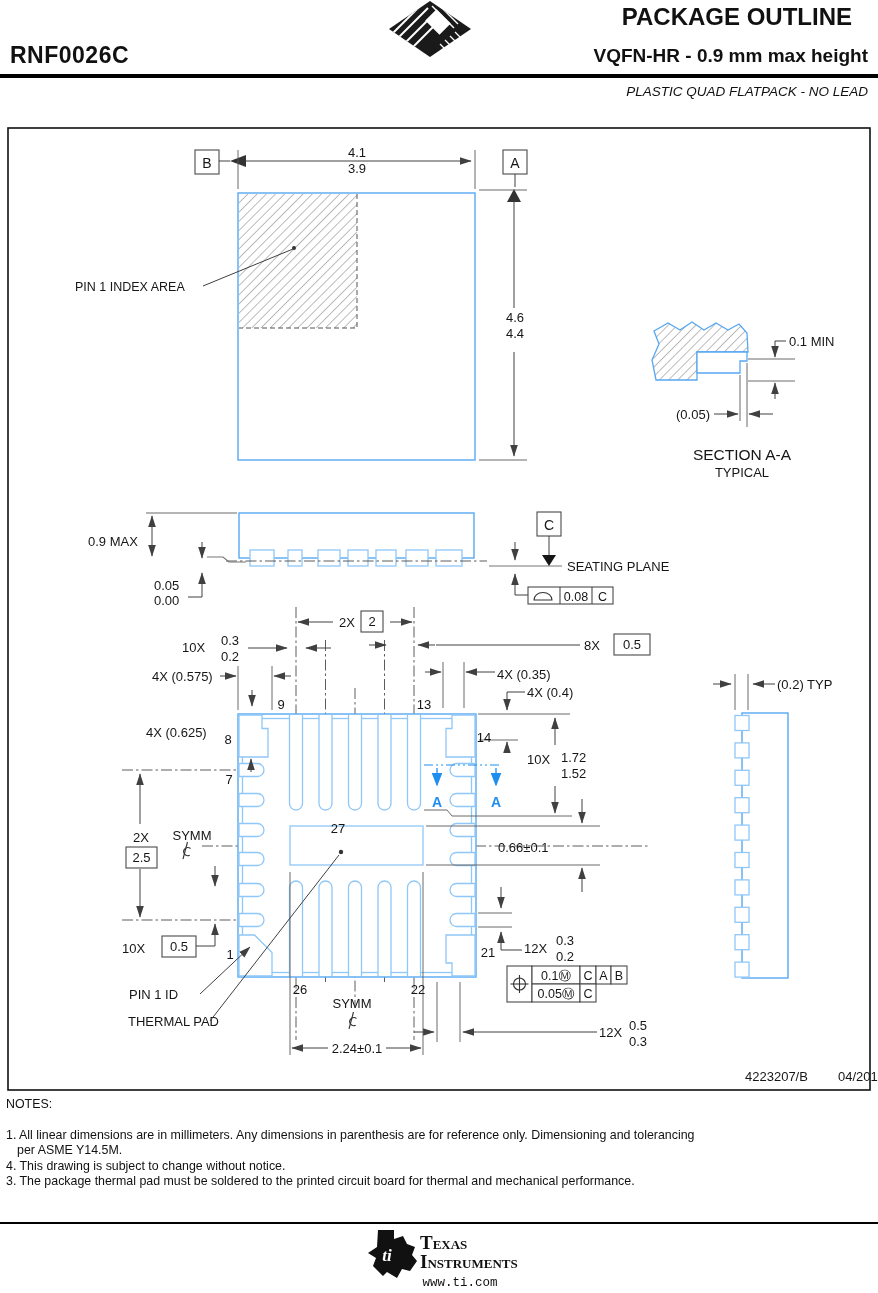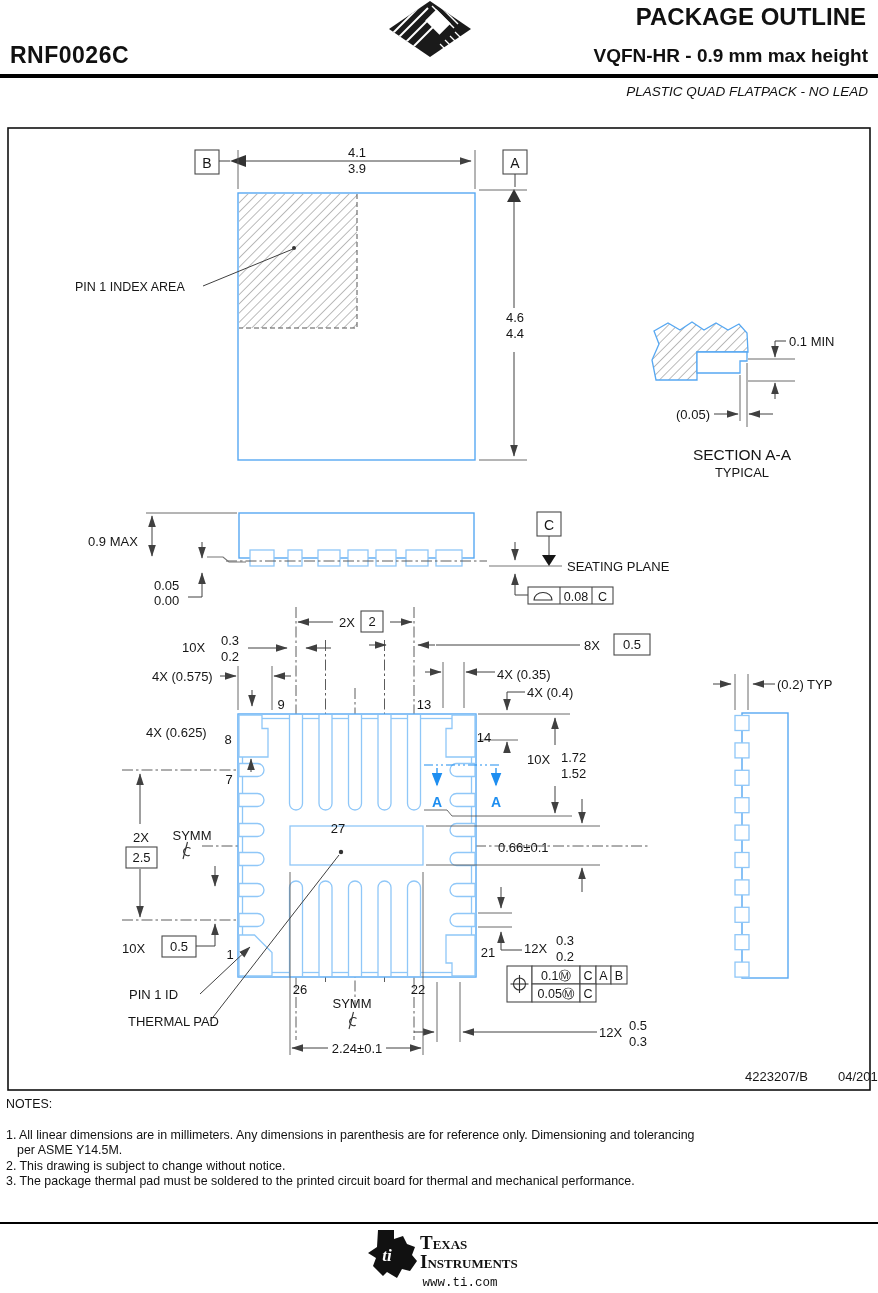--- a/index.html
+++ b/index.html
@@ -1,20 +1,20 @@
 <!DOCTYPE html>
 <html><head>
 <meta charset="utf-8">
 <style>
   html,body{margin:0;padding:0;background:#fff;}
   #page{position:relative;width:878px;height:1293px;background:#fff;overflow:hidden;
         font-family:"Liberation Sans", sans-serif;color:#111;}
   .abs{position:absolute;}
   .hdr-part{left:10px;top:42px;font-size:23px;font-weight:bold;letter-spacing:.5px;}
-  .hdr-title{right:12px;top:3px;font-size:24px;font-weight:bold;text-align:right;}
+  .hdr-title{right:26px;top:3px;font-size:24px;font-weight:bold;text-align:right;}
   .hdr-sub{right:10px;top:45px;font-size:19px;font-weight:bold;text-align:right;margin-left:40px;}
   .hdr-rule{left:0;top:74px;width:878px;height:4px;background:#000;}
   .hdr-type{right:10px;top:84px;font-size:13.5px;text-align:right;font-style:italic;}
   .notes{left:6px;top:1097px;width:868px;font-size:12.4px;line-height:15.6px;white-space:nowrap;}
   .notes .gap{height:15px;}
   .notes .ind{padding-left:11px;}
   .ti-rule{left:0;top:1222px;width:878px;height:2px;background:#000;}
   .ti-url{left:330px;top:1276px;width:260px;text-align:center;font-size:12.5px;font-family:Liberation Mono, monospace;}
   svg{display:block;}
   svg text{font-family:"Liberation Sans", sans-serif;font-size:13px;fill:#161616;}
@@ -412,21 +412,21 @@
 
     <text x="745" y="1081">4223207/B</text>
     <text x="838" y="1081">04/2018</text>
   </svg>
 
   <div class="abs notes">
     <div>NOTES:</div>
     <div class="gap"></div>
     <div>1. All linear dimensions are in millimeters. Any dimensions in parenthesis are for reference only. Dimensioning and tolerancing</div>
     <div class="ind">per ASME Y14.5M.</div>
-    <div>2. This drawing is subject to change without notice.</div>
+    <div>4. This drawing is subject to change without notice.</div>
     <div>3. The package thermal pad must be soldered to the printed circuit board for thermal and mechanical performance.</div>
   </div>
 
   <div class="abs ti-rule"></div>
   <svg class="abs" style="left:360px;top:1228px" width="220" height="52" viewBox="0 0 220 52">
     <path d="M18,2 h16 v9 l9,-3 4,8 8,3 -3,8 5,6 -7,10 -8,-2 -5,9 -10,-6 -4,4 -10,-10 3,-8 -8,-5 9,-6 z" fill="#111"></path>
     <text x="27" y="33" text-anchor="middle" style="font-family:'Liberation Serif',serif;font-size:17px;font-weight:bold;font-style:italic;fill:#fff">ti</text>
     <text x="60" y="21" style="font-family:'Liberation Serif',serif;font-variant:small-caps;font-weight:bold;font-size:19px;fill:#111">Texas</text>
     <text x="60" y="40" style="font-family:'Liberation Serif',serif;font-variant:small-caps;font-weight:bold;font-size:19px;fill:#111">Instruments</text>
   </svg>

